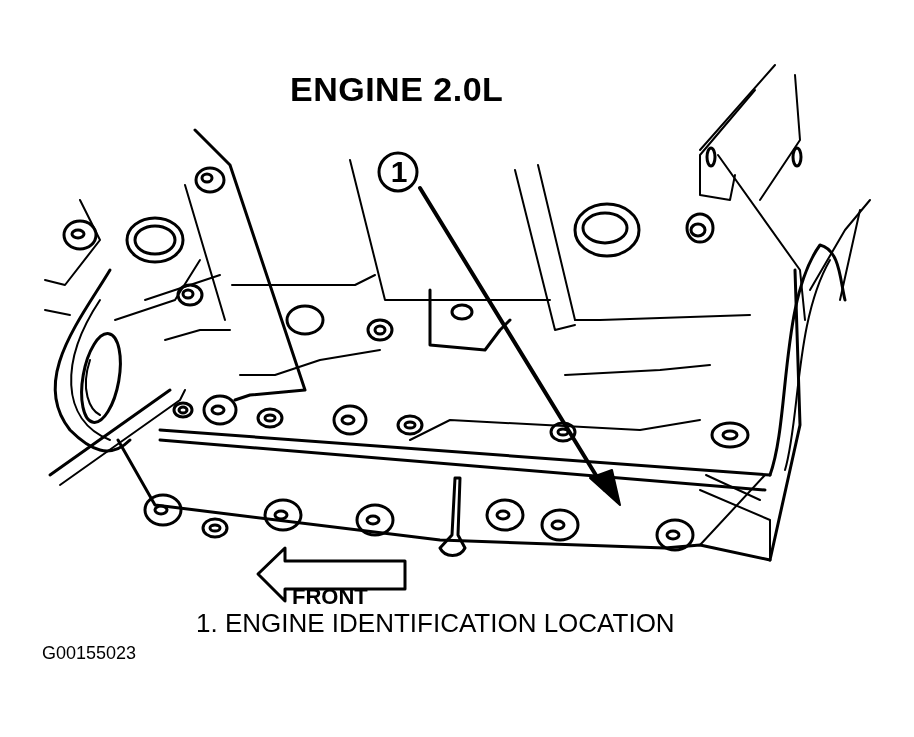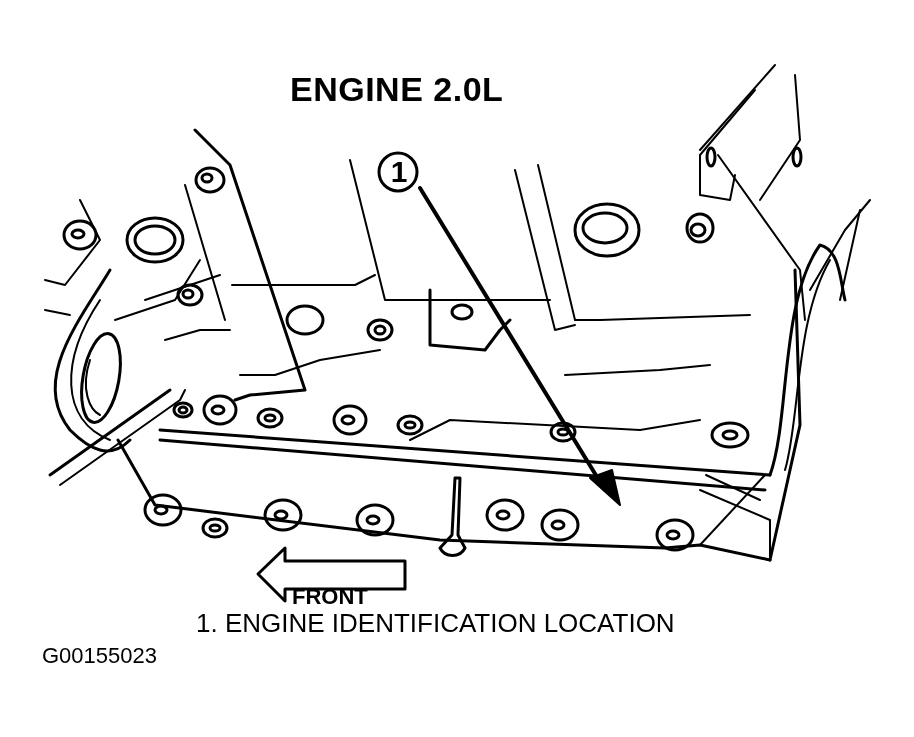--- a/index.html
+++ b/index.html
@@ -1,21 +1,21 @@
 <!DOCTYPE html>
 <html><head>
 <meta charset="utf-8">
 <style>
   html, body { margin: 0; padding: 0; background: #ffffff; }
   body { width: 914px; height: 737px; position: relative; overflow: hidden; font-family: "Liberation Sans", sans-serif; color: #000; }
   .title { position: absolute; left: 290px; top: 70px; font-size: 34px; font-weight: bold; letter-spacing: 0.5px; white-space: nowrap; }
   .callout-label { position: absolute; left: 386px; top: 158px; width: 26px; text-align: center; font-size: 30px; font-weight: bold; line-height: 28px; }
   .front-text { position: absolute; left: 292px; top: 560px; font-size: 22px; font-weight: bold; white-space: nowrap; margin-top: 24px; }
   .caption { position: absolute; left: 196px; top: 608px; font-size: 26px; white-space: nowrap; }
-  .figure-id { position: absolute; left: 42px; top: 643px; font-size: 22px; white-space: nowrap; }
+  .figure-id { position: absolute; left: 42px; top: 643px; font-size: 18px; white-space: nowrap; }
   svg.drawing { position: absolute; left: 0; top: 0; }
 </style>
 </head>
 <body>
 
 <svg class="drawing" width="914" height="737" viewBox="0 0 914 737" fill="none" stroke="#000" stroke-linecap="round" stroke-linejoin="round">
 
   <g stroke-width="3">
     <path d="M118 440 L155 505 L440 540 L665 548 L700 545 L770 560"></path>
     <path d="M160 430 L770 475"></path>

